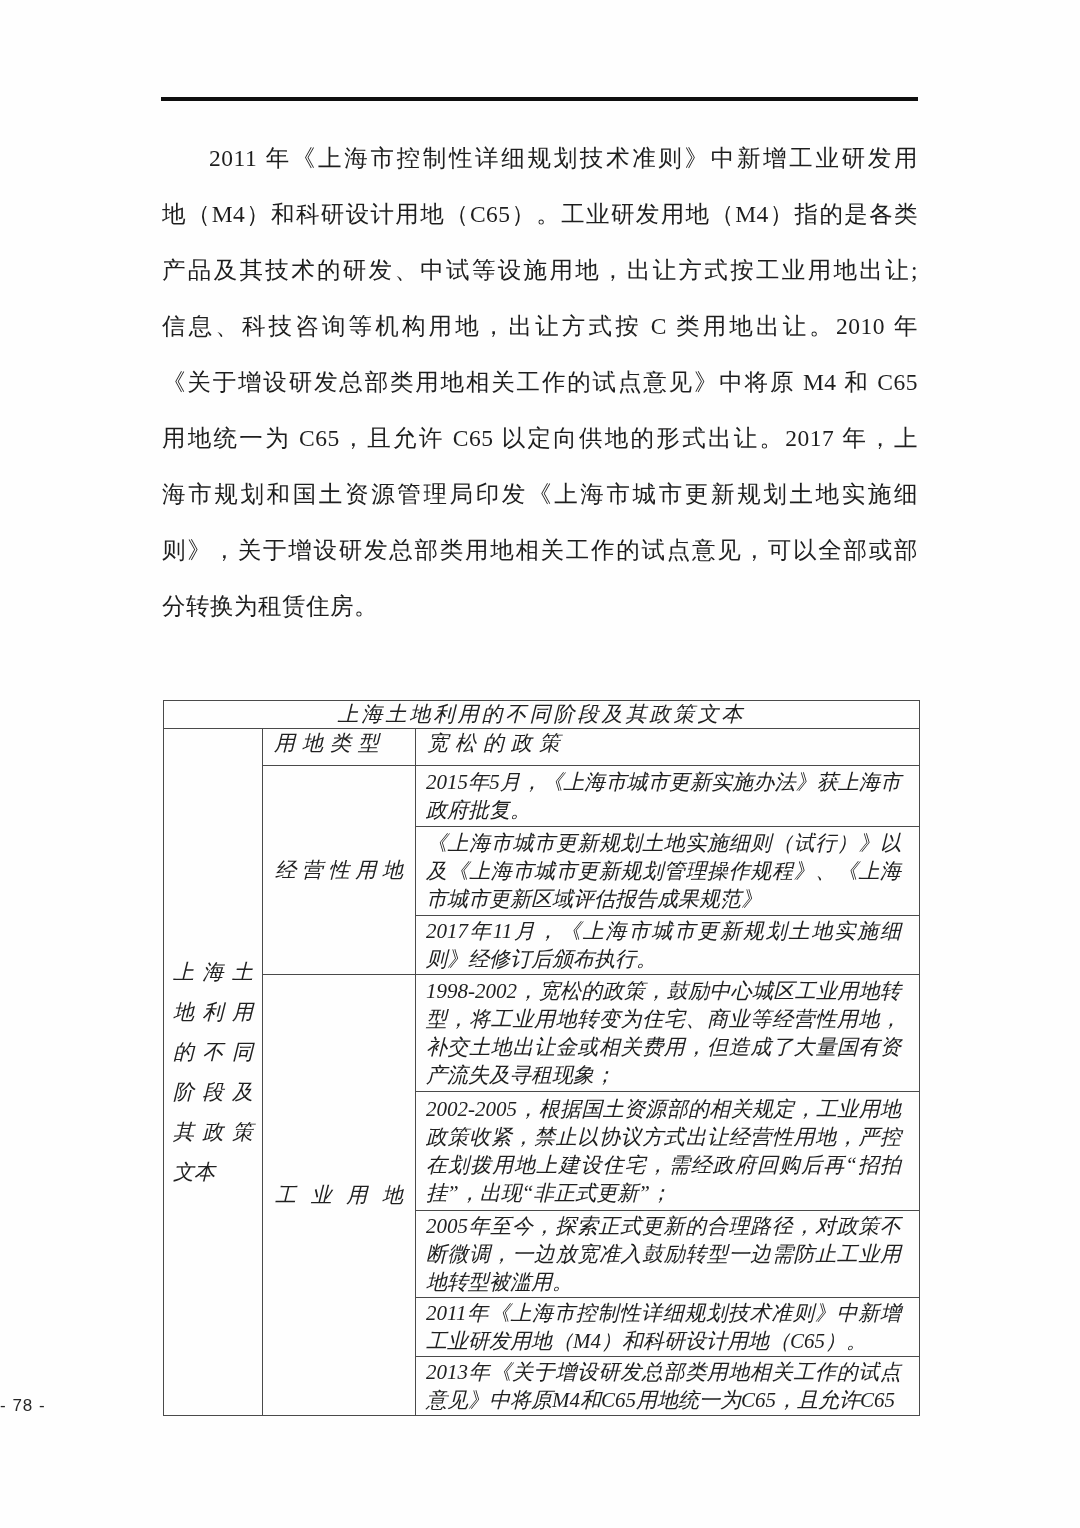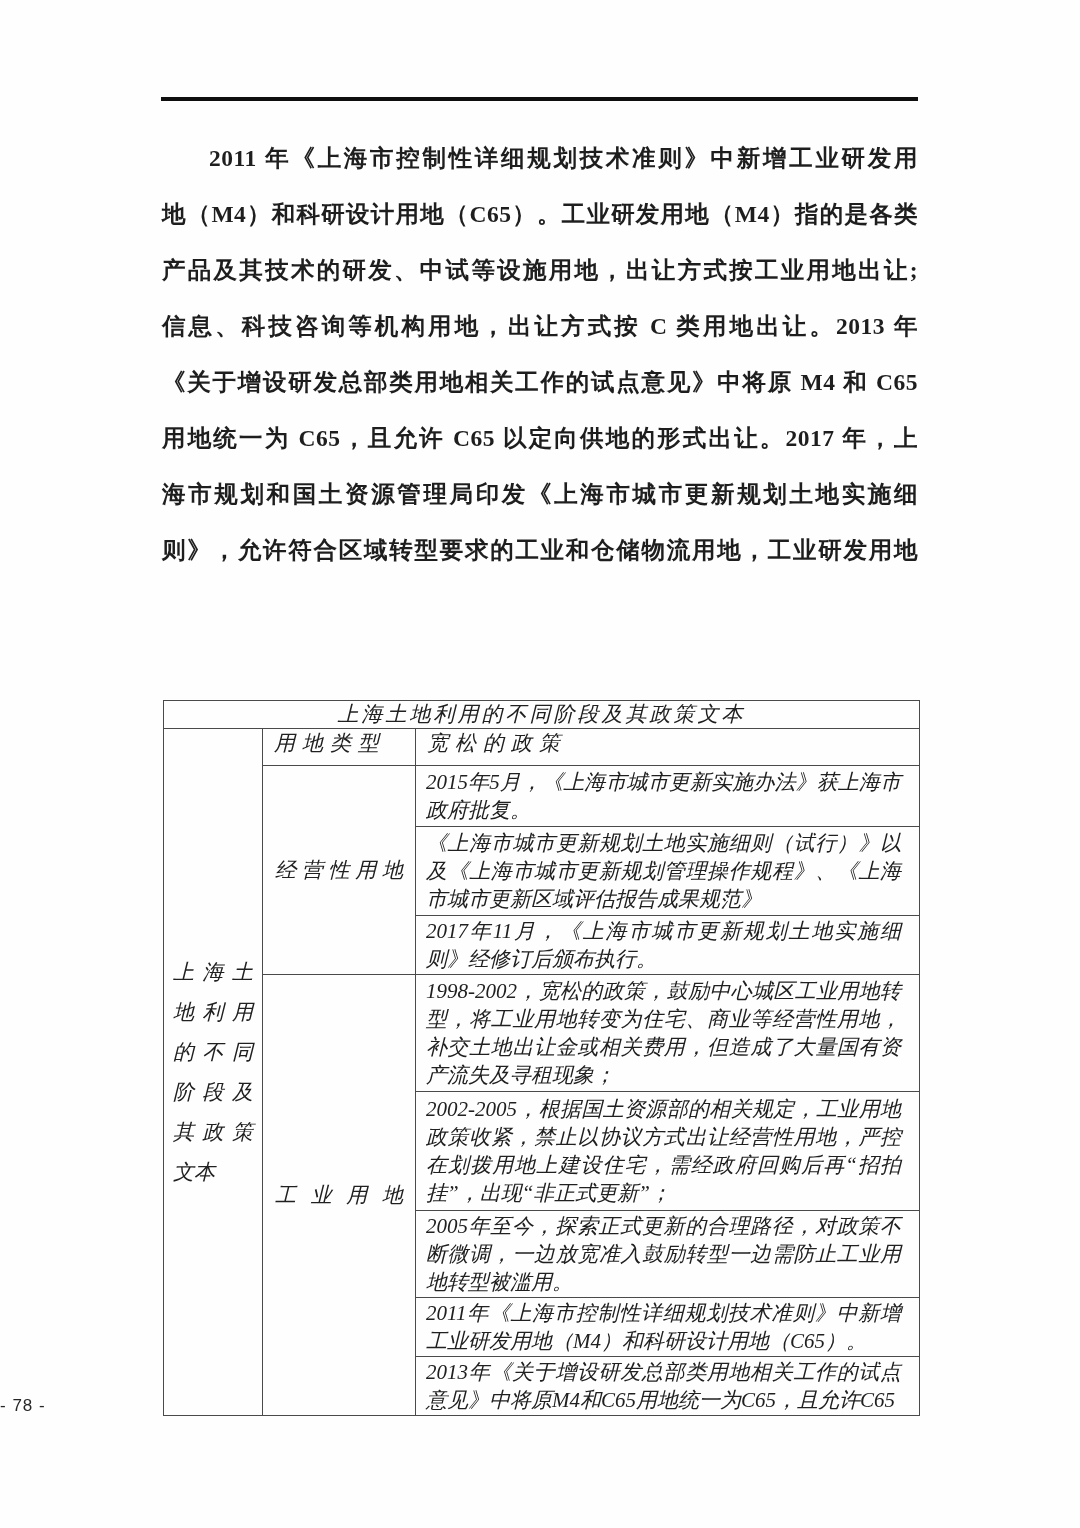--- a/index.html
+++ b/index.html
@@ -22,21 +22,20 @@
     top: 97px;
     width: 757px;
     height: 4px;
     background: #0f0f0f;
   }
   .body-text {
     position: absolute;
     left: 162px;
     top: 130px;
     width: 756px;
-    font-weight: bold;
   }
   .body-text .line {
     font-size: 23.5px;
     line-height: 56px;
     letter-spacing: 0.5px;
     text-align: justify;
     text-align-last: justify;
     white-space: normal;
     color: #1e1e1e;
   }
@@ -116,25 +115,26 @@
 <body>
 
 <div class="page">
 
   <div class="header-rule"></div>
 
   <div class="body-text">
     <div class="line indent">2011 年《上海市控制性详细规划技术准则》中新增工业研发用</div>
     <div class="line">地（M4）和科研设计用地（C65）。工业研发用地（M4）指的是各类</div>
     <div class="line">产品及其技术的研发、中试等设施用地，出让方式按工业用地出让;</div>
-    <div class="line">信息、科技咨询等机构用地，出让方式按 C 类用地出让。2013 年</div>
+    <div class="line">信息、科技咨询等机构用地，出让方式按 C 类用地出让。2010 年</div>
     <div class="line">《关于增设研发总部类用地相关工作的试点意见》中将原 M4 和 C65</div>
     <div class="line">用地统一为 C65，且允许 C65 以定向供地的形式出让。2017 年，上</div>
     <div class="line">海市规划和国土资源管理局印发《上海市城市更新规划土地实施细</div>
-    <div class="line">则》，允许符合区域转型要求的工业和仓储物流用地，工业研发用地</div>
+    <div class="line">则》，关于增设研发总部类用地相关工作的试点意见，可以全部或部</div>
+    <div class="line last">分转换为租赁住房。</div>
   </div>
 
   <table class="policy-table">
     <colgroup>
       <col style="width:99px">
       <col style="width:153px">
       <col style="width:504px">
     </colgroup>
     <tbody>
       <tr>

